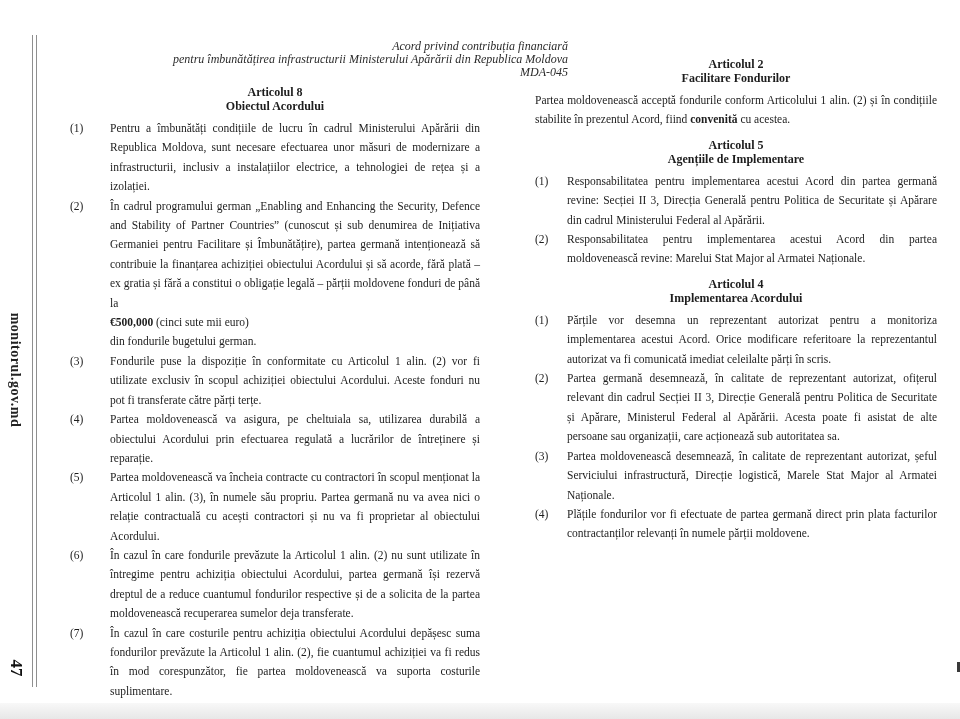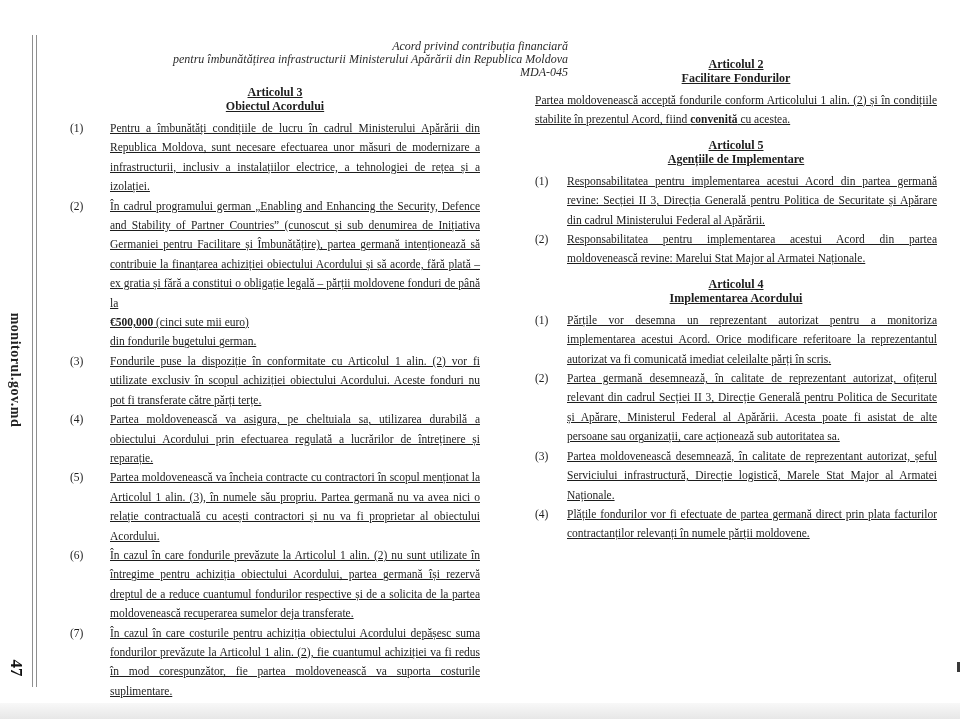--- a/index.html
+++ b/index.html
@@ -32,21 +32,21 @@
   }
   .next-page-sliver{
     position:absolute;right:0;top:662px;width:3px;height:10px;background:#3a3a3a;
   }
   
   .spread-header{
     position:absolute;left:150px;top:40px;width:418px;
     text-align:right;font-style:italic;font-size:12px;line-height:13px;color:#2a2a2a;
   }
   
-  .col{position:absolute;font-size:11.5px;line-height:19.4px;text-align:justify;text-decoration:underline;}
+  .col{position:absolute;font-size:11.5px;line-height:19.4px;text-align:justify;}
   .col-left{left:70px;top:85px;width:410px;}
   .col-right{left:535px;top:57px;width:402px;}
   .art-head{text-align:center;font-weight:bold;font-size:12px;line-height:14px;margin:8px 0 6px 0;}
   .art-head.first{margin-top:0;}
   .item{position:relative;padding-left:40px;}
   .col-right .item{padding-left:32px;}
   .item .num{position:absolute;left:0;top:0;}
   .amount-line{}
   .b{font-weight:bold;}
   .plain-para{text-align:justify;}
@@ -60,21 +60,21 @@
 <div class="bottom-band"></div>
 <div class="next-page-sliver"></div>
 
 <div class="spread-header">
   <div>Acord privind contribuția financiară</div>
   <div>pentru îmbunătățirea infrastructurii Ministerului Apărării din Republica Moldova MDA-045</div>
 </div>
 
 <div class="col col-left">
   <div class="art-head first">
-    <div>Articolul 3</div>
+    <div>Articolul 8</div>
     <div>Obiectul Acordului</div>
   </div>
 
   <div class="item">
     <span class="num">(1)</span>
     <div>Pentru a îmbunătăți condițiile de lucru în cadrul Ministerului Apărării din Republica Moldova, sunt necesare efectuarea unor măsuri de modernizare a infrastructurii, inclusiv a instalațiilor electrice, a tehnologiei de rețea și a izolației.</div>
   </div>
 
   <div class="item">
     <span class="num">(2)</span>

